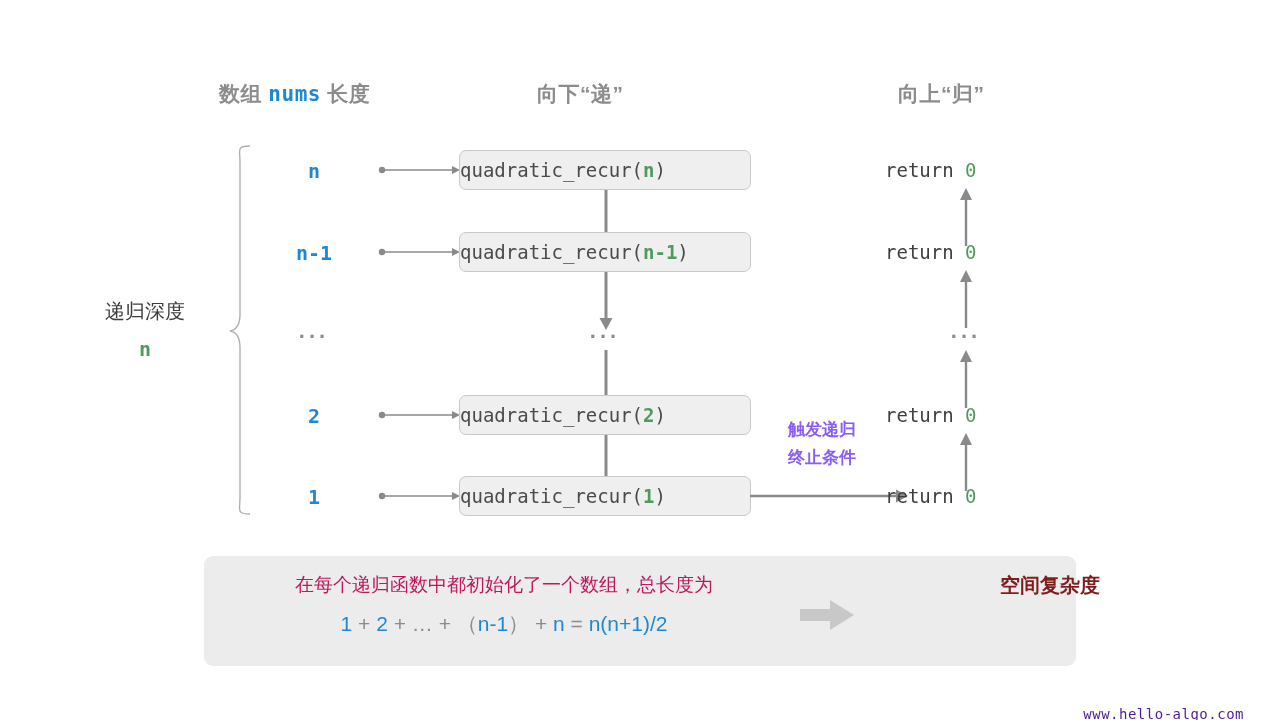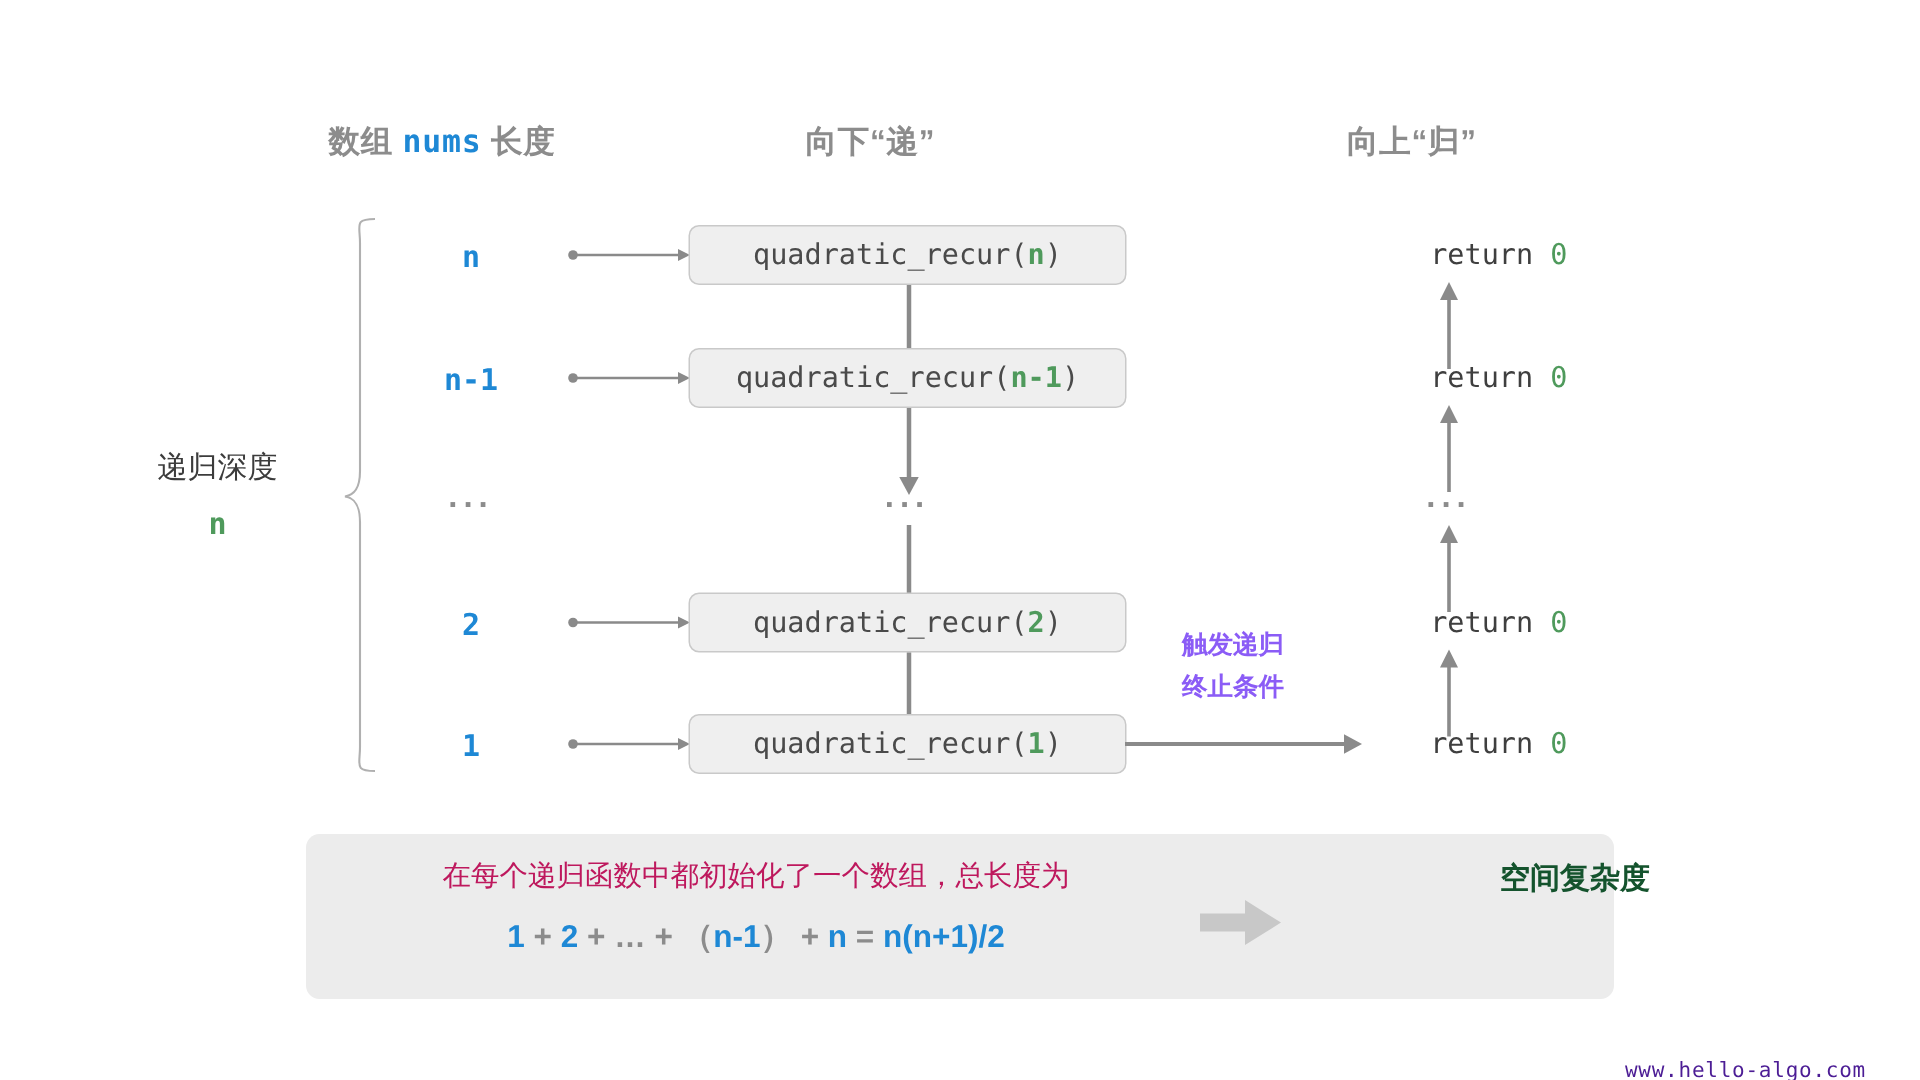--- a/index.html
+++ b/index.html
@@ -39,32 +39,32 @@
     font-size:20px;font-weight:bold;color:#1e88d5;
     text-align:center;white-space:nowrap;width:80px;
   }
 
   
   .call-box{
     box-sizing:border-box;
     width:292px;height:40px;
     border:1px solid #c9c9c9;border-radius:7px;
     background:#efefef;
-    display:flex;align-items:center;justify-content:center;
+    display:flex;align-items:center;
     font-family:"DejaVu Sans Mono","Liberation Mono",monospace;
     font-size:19px;color:#4a4a4a;
     white-space:nowrap;
   }
   .call-box .arg{color:#4f9a5c;font-weight:bold;}
 
   
   .ret{
     font-family:"DejaVu Sans Mono","Liberation Mono",monospace;
     font-size:19px;color:#3f3f3f;white-space:nowrap;
-    text-align:right;width:160px;
+    text-align:left;width:160px;
   }
   .ret .zero{color:#4f9a5c;}
 
   
   .dots{
     color:#8c8c8c;font-size:22px;font-weight:bold;letter-spacing:4px;
     text-align:center;width:80px;white-space:nowrap;
     font-family:"Liberation Sans",sans-serif;
   }
 
@@ -81,28 +81,28 @@
     background:#ececec;border-radius:9px;
   }
   .sum-left{
     position:absolute;left:20px;top:16px;width:560px;text-align:center;
   }
   .sum-line1{
     font-size:19px;color:#be185d;white-space:nowrap;line-height:26px;
   }
   .sum-line2{
     margin-top:12px;
-    font-size:21px;font-weight:bold;color:#8c8c8c;white-space:nowrap;
+    font-size:21px;font-weight:normal;color:#8c8c8c;white-space:nowrap;
     font-family:"Liberation Sans",sans-serif;
   }
   .sum-line2 .b{color:#1e88d5;}
   .sum-right{
     position:absolute;left:640px;top:16px;width:412px;text-align:center;
   }
-  .sum-title{font-size:20px;font-weight:bold;color:#14532d;white-space:nowrap;}
+  .sum-title{font-size:20px;font-weight:bold;color:#7f1d1d;white-space:nowrap;}
   .sum-val{
     margin-top:12px;font-size:21px;font-weight:bold;color:#ec6013;
     white-space:nowrap;
   }
   .sum-val sup{font-size:13px;}
 
   
   .watermark{
     position:absolute;right:36px;bottom:18px;
     font-family:"DejaVu Sans Mono","Liberation Mono",monospace;

